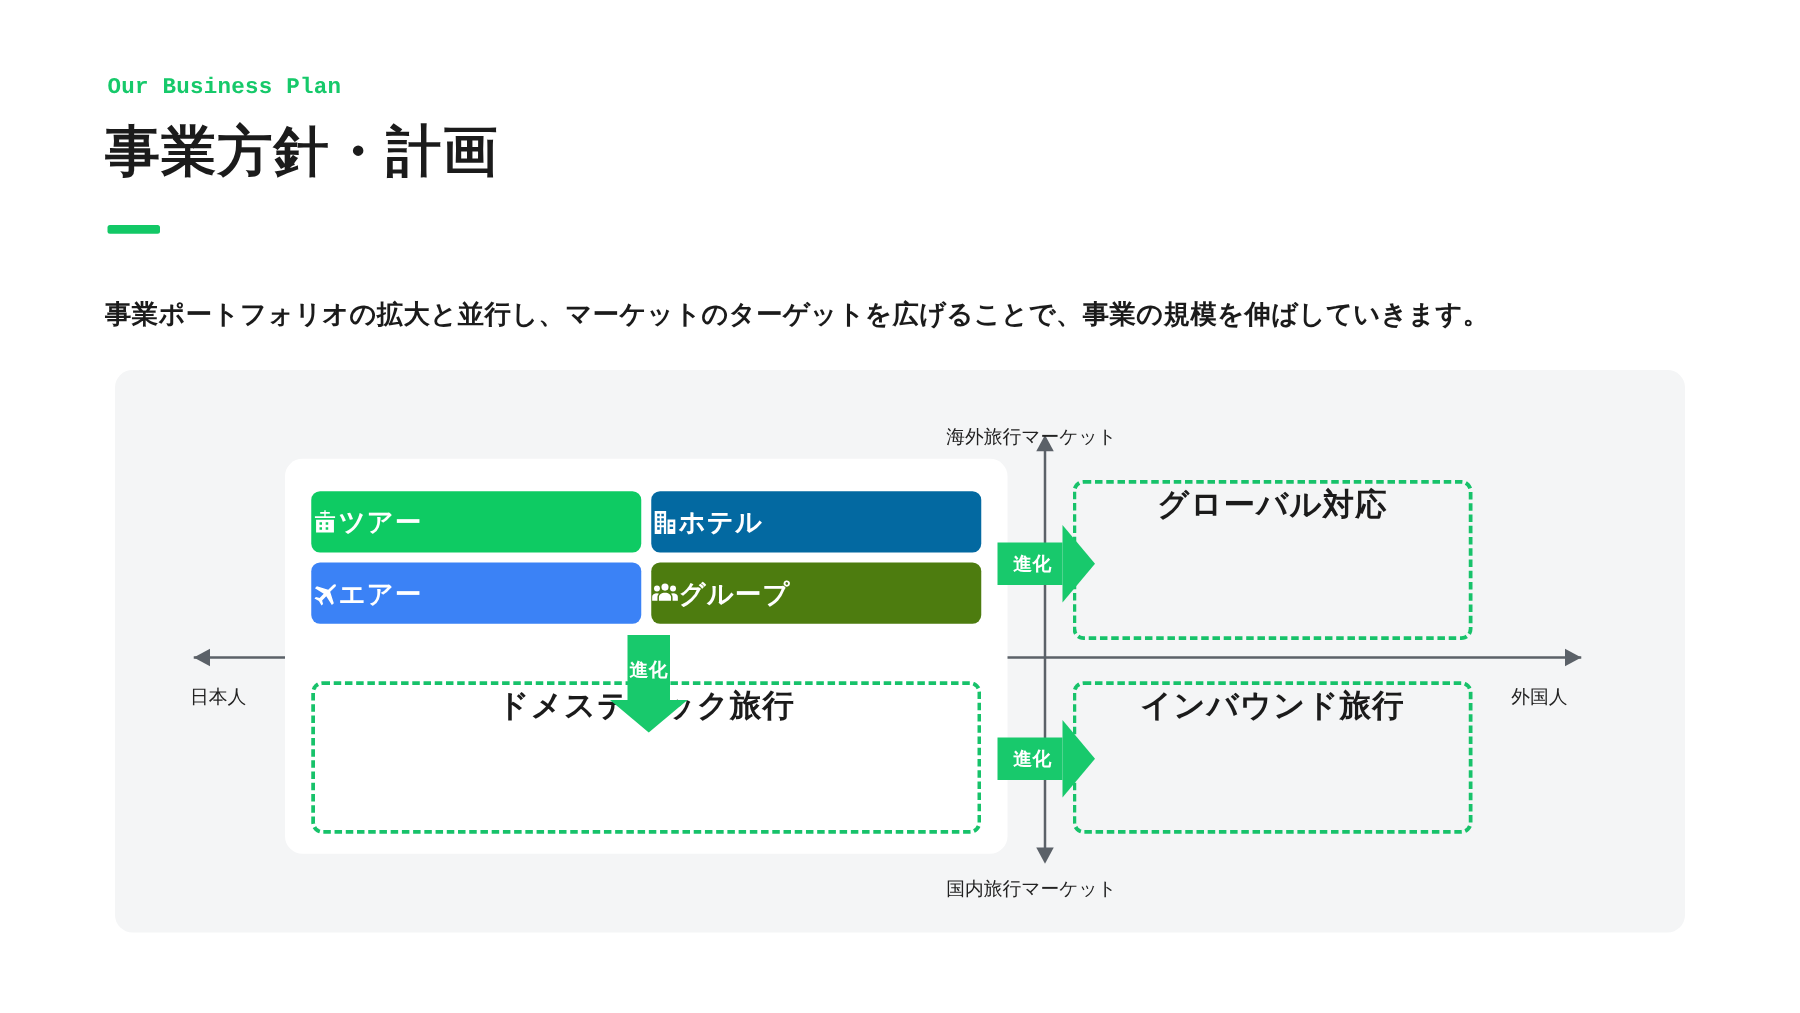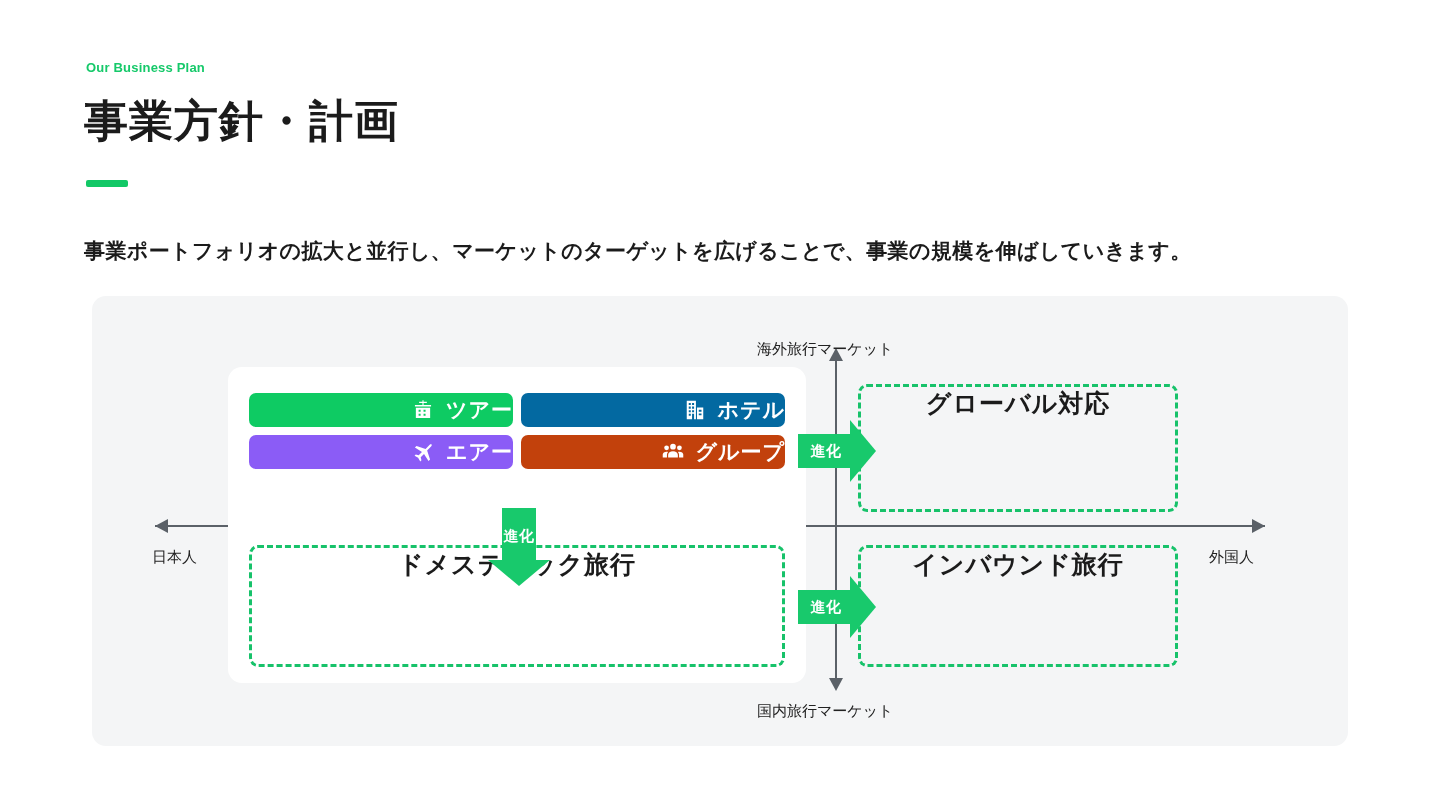--- a/index.html
+++ b/index.html
@@ -8,22 +8,23 @@
     width: 1440px; height: 810px;
     background: #ffffff;
     font-family: "Liberation Sans", "DejaVu Sans", sans-serif;
     overflow: hidden;
   }
   .slide { position: relative; width: 1440px; height: 810px; background: #fff; }
 
   
   .eyebrow {
     position: absolute; left: 86px; top: 60px;
-    font-size: 13px; font-weight: bold; letter-spacing: .2px;
+    font-size: 18px; font-weight: bold; letter-spacing: .2px;
     color: #16c96a;
+    font-family: Liberation Mono, monospace;
   }
   .headline {
     position: absolute; left: 84px; top: 92px;
     font-size: 44px; font-weight: bold; letter-spacing: 1px;
     color: #1b1b1b; white-space: nowrap;
   }
   .rule {
     position: absolute; left: 86px; top: 180px;
     width: 42px; height: 7px; border-radius: 2px; background: #12c866;
   }
@@ -69,22 +70,22 @@
     position: absolute; left: 228px; top: 367px;
     width: 578px; height: 316px;
     background: #fff; border-radius: 14px;
   }
   .tiles {
     position: absolute; left: 249px; top: 393px;
     width: 536px;
     display: flex; flex-wrap: wrap; gap: 8px 8px;
   }
   .tile {
-    width: 264px; height: 34px; border-radius: 7px;
-    display: flex; align-items: center; justify-content: flex-end; gap: 12px;
+    width: 264px; height: 49px; border-radius: 7px;
+    display: flex; align-items: center; justify-content: flex-start; 
     color: #fff; font-size: 21px; font-weight: bold; letter-spacing: 1px;
   }
   .tile .ico { width: 22px; height: 22px; display: block; }
   .tile .ico svg { width: 22px; height: 22px; display: block; fill: #fff; }
 
   
   .dashed {
     position: absolute;
     border: 3px dashed #17c26a; border-radius: 9px;
     display: flex; align-items: flex-start; justify-content: center;
@@ -172,30 +173,30 @@
     <div class="tile" style="background:#0369a1">
       <span class="ico">
         <svg viewBox="0 0 24 24" aria-hidden="true">
           <path d="M3 2h10v20H3zm2.2 2.4v2.2h2.2V4.4zm3.6 0v2.2H11V4.4zM5.2 8.3v2.2h2.2V8.3zm3.6 0v2.2H11V8.3zM5.2 12.2v2.2h2.2v-2.2zm3.6 0v2.2H11v-2.2zM5.2 16.1v2.2h2.2v-2.2zm3.6 0V22H11v-5.9z"></path>
           <path d="M14.2 9.4H21V22h-6.8zm1.9 2.4v2h3v-2zm0 3.9v2h3v-2z"></path>
         </svg>
       </span>
       <span>ホテル</span>
     </div>
 
-    <div class="tile" style="background:#8b5cf6">
+    <div class="tile" style="background:#3b82f6">
       <span class="ico">
         <svg viewBox="0 0 24 24" aria-hidden="true">
           <path d="M21.6 4.1c-.6-.6-1.6-.6-2.3 0l-4.5 4.5-9.9-3.2-1.7 1.7 7.7 4.9-3.6 3.6-3.2-.8-1.3 1.3 3.9 2.3 2.3 3.9 1.3-1.3-.8-3.2 3.6-3.6 4.9 7.7 1.7-1.7-3.2-9.9 4.5-4.5c.7-.6.7-1.6.1-2.2z"></path>
         </svg>
       </span>
       <span>エアー</span>
     </div>
 
-    <div class="tile" style="background:#c2410c">
+    <div class="tile" style="background:#4d7c0f">
       <span class="ico">
         <svg viewBox="0 0 24 24" aria-hidden="true">
           <circle cx="5" cy="7.4" r="2.6"></circle>
           <circle cx="19" cy="7.4" r="2.6"></circle>
           <circle cx="12" cy="6.2" r="3.1"></circle>
           <path d="M12 11.2c-3.1 0-5.3 1.7-5.3 3.9V18h10.6v-2.9c0-2.2-2.2-3.9-5.3-3.9z"></path>
           <path d="M5 11.6c-2.4 0-4.2 1.3-4.2 3V18H5.4v-2.9c0-1.2.5-2.3 1.4-3.1-.5-.2-1.1-.4-1.8-.4z"></path>
           <path d="M19 11.6c-.7 0-1.3.2-1.8.4.9.8 1.4 1.9 1.4 3.1V18h4.6v-3.4c0-1.7-1.8-3-4.2-3z"></path>
         </svg>
       </span>

